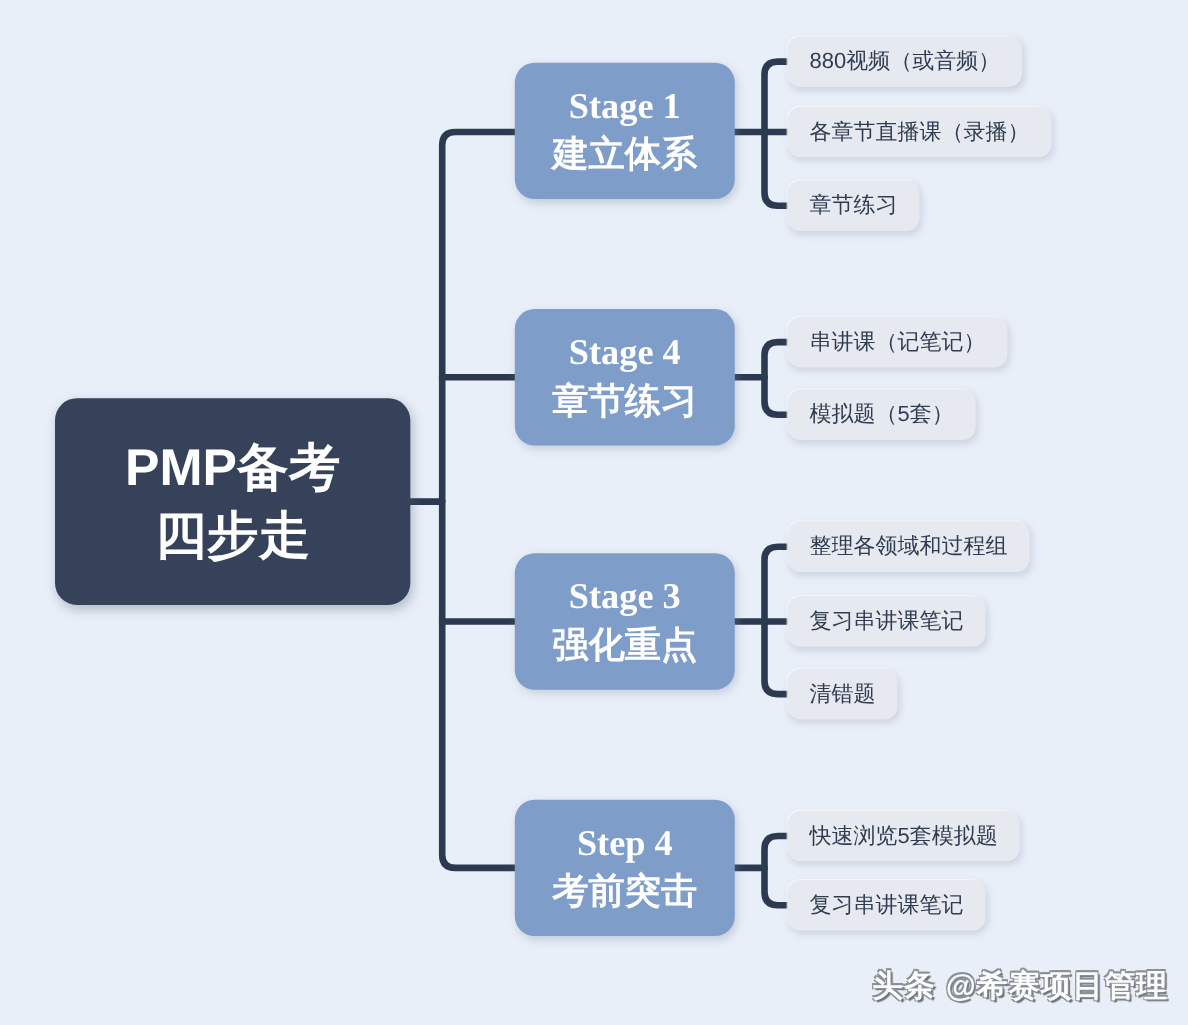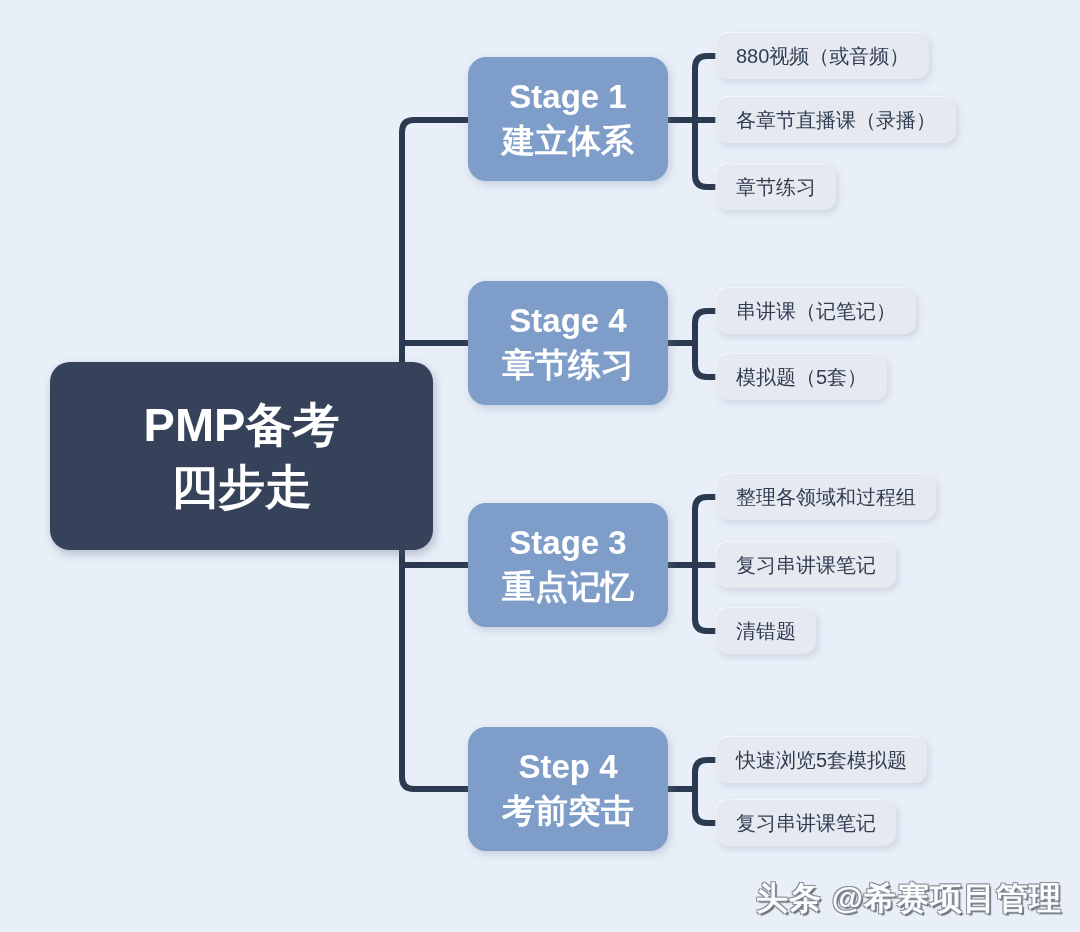--- a/index.html
+++ b/index.html
@@ -18,48 +18,49 @@
     pointer-events:none;
   }
   .connectors path{
     fill:none;
     stroke:var(--line,#2c3a51);
     stroke-width:6;
     stroke-linecap:round;
     stroke-linejoin:round;
   }
   .root-node{
-    position:absolute;left:50px;top:362px;width:383px;height:188px;
+    position:absolute;left:50px;top:362px;width:323px;height:188px;
     background:var(--root-fill,#35425a);
     border-radius:20px;
     display:flex;flex-direction:column;justify-content:center;align-items:center;
     color:#fff;font-weight:bold;font-size:47px;line-height:62px;
     box-shadow:2px 4px 10px rgba(80,95,120,.35);
   }
   .stage-node{
     position:absolute;left:468px;width:200px;height:124px;
     background:var(--stage-fill,#7f9dc9);
     border-radius:18px;
     display:flex;flex-direction:column;justify-content:center;align-items:center;
     color:#fff;font-weight:bold;font-size:33px;line-height:44px;
     box-shadow:2px 3px 8px rgba(120,140,170,.35);
+    font-family:Liberation Serif, serif;
   }
   .leaf-node{
     position:absolute;left:716px;
     background:var(--leaf-fill,#e6e9ef);
     border-radius:12px;
     padding:8px 20px;
     font-size:20px;line-height:30px;
     color:var(--leaf-text,#303c51);
     white-space:nowrap;
     box-shadow:2px 3px 7px rgba(130,145,170,.28),-1px -1px 0 rgba(255,255,255,.65);
   }
   .watermark{
     position:absolute;right:18px;top:877px;
-    font-size:32px;font-weight:bold;
+    font-size:28px;font-weight:bold;
     color:#fbfcfe;letter-spacing:1px;
     text-shadow:-1px -1px 0 #8a8f98,1px -1px 0 #8a8f98,-1px 1px 0 #8a8f98,
                  2px 2px 1px #6e737c;
     white-space:nowrap;
   }
 </style>
 </head>
 <body>
 
 <div class="canvas">
@@ -93,21 +94,21 @@
   <div class="stage-node" style="top:57px">
     <span>Stage 1</span>
     <span>建立体系</span>
   </div>
   <div class="stage-node" style="top:281px">
     <span>Stage 4</span>
     <span>章节练习</span>
   </div>
   <div class="stage-node" style="top:503px">
     <span>Stage 3</span>
-    <span>重点记忆</span>
+    <span>强化重点</span>
   </div>
   <div class="stage-node" style="top:727px">
     <span>Step 4</span>
     <span>考前突击</span>
   </div>
 
   <div class="leaf-node" style="top:33px">880视频（或音频）</div>
   <div class="leaf-node" style="top:164px">章节练习</div>
   <div class="leaf-node" style="top:97px">各章节直播课（录播）</div>
 

